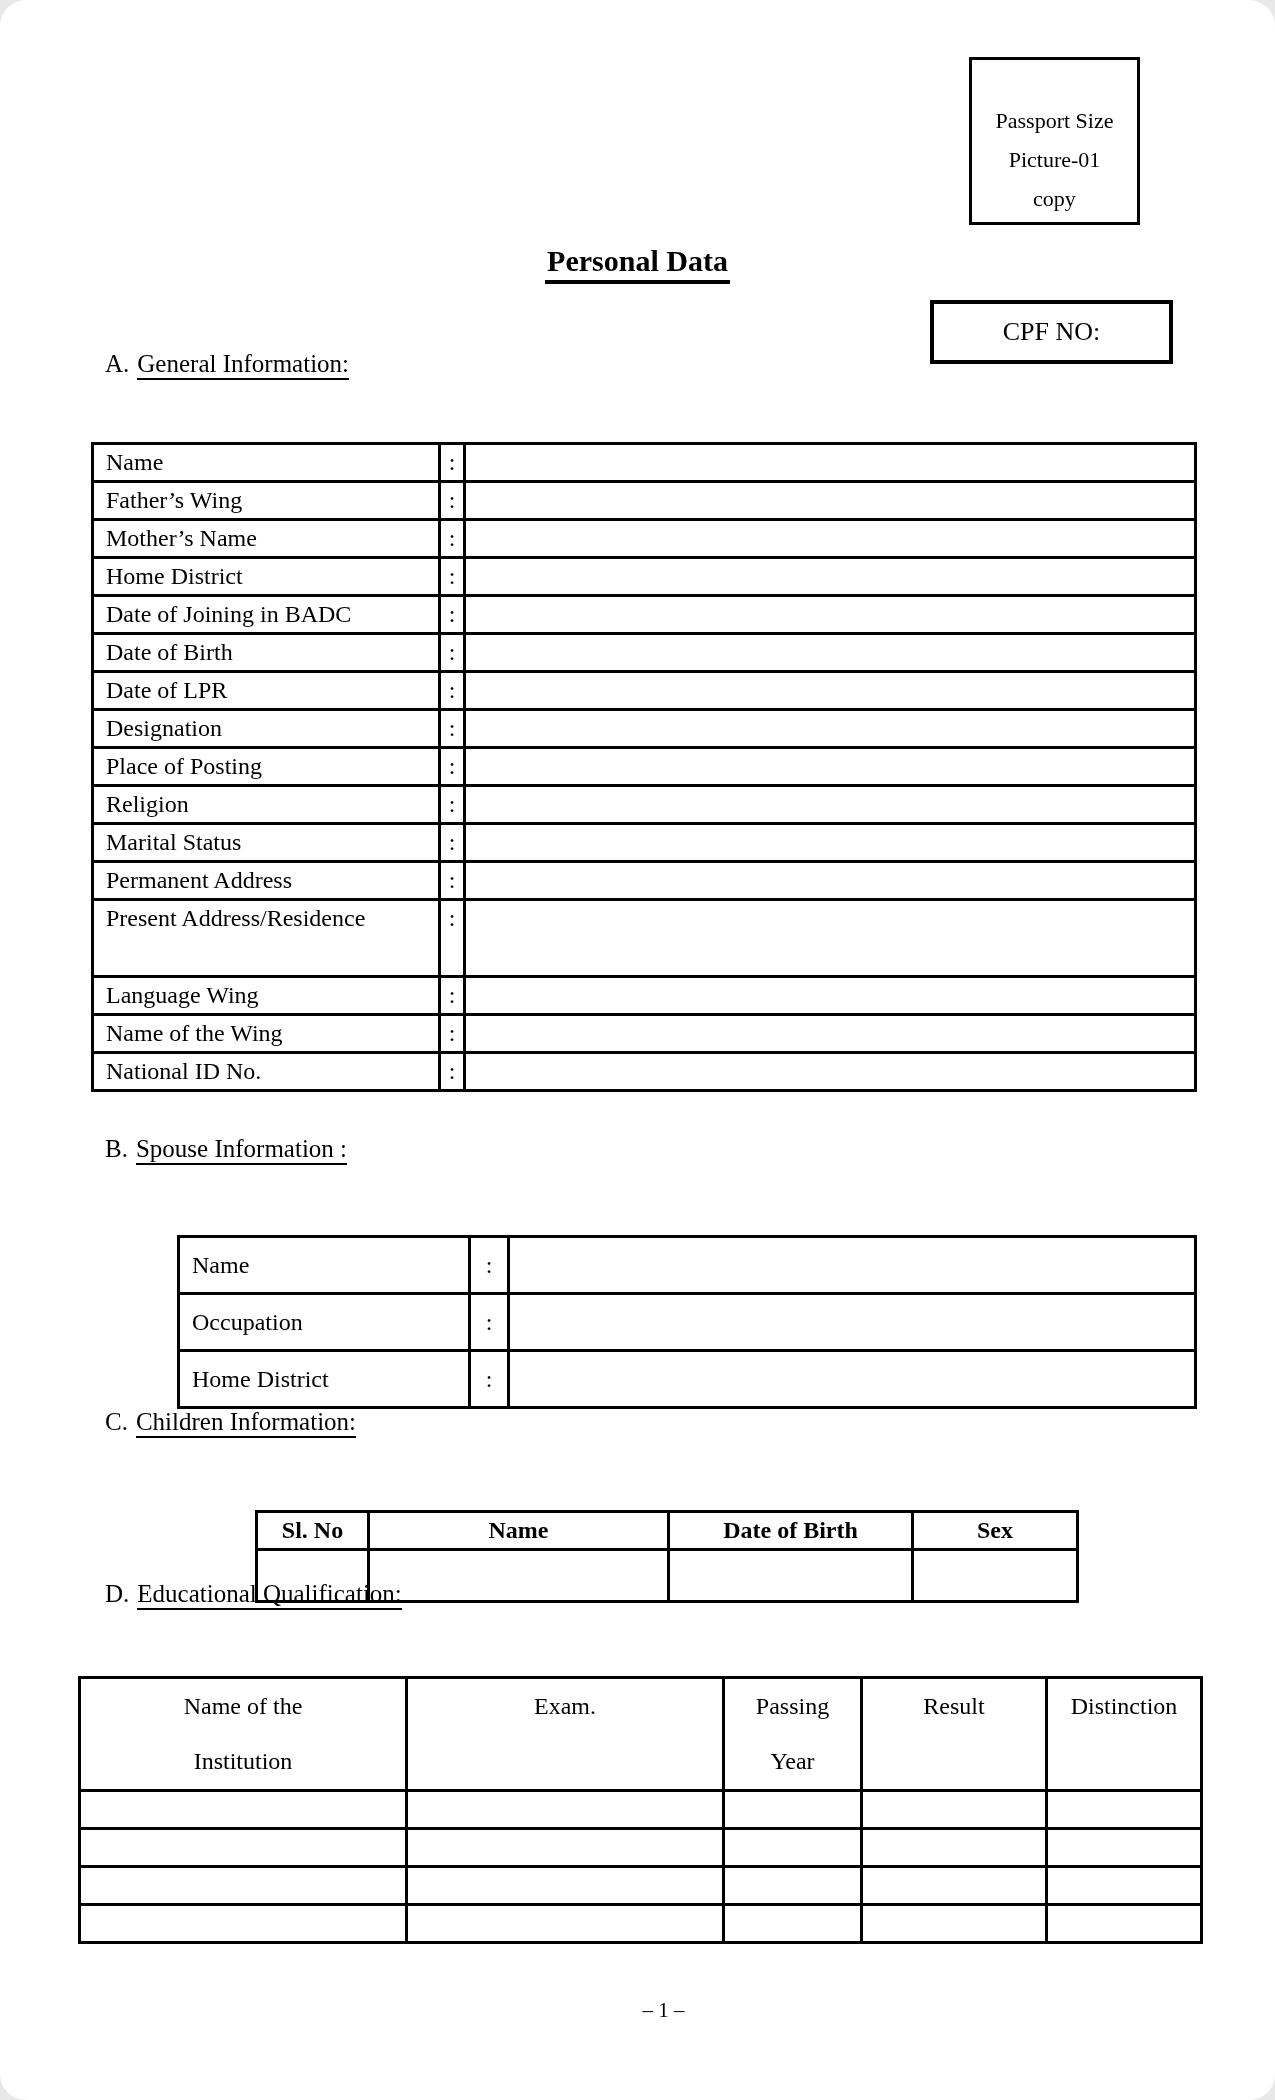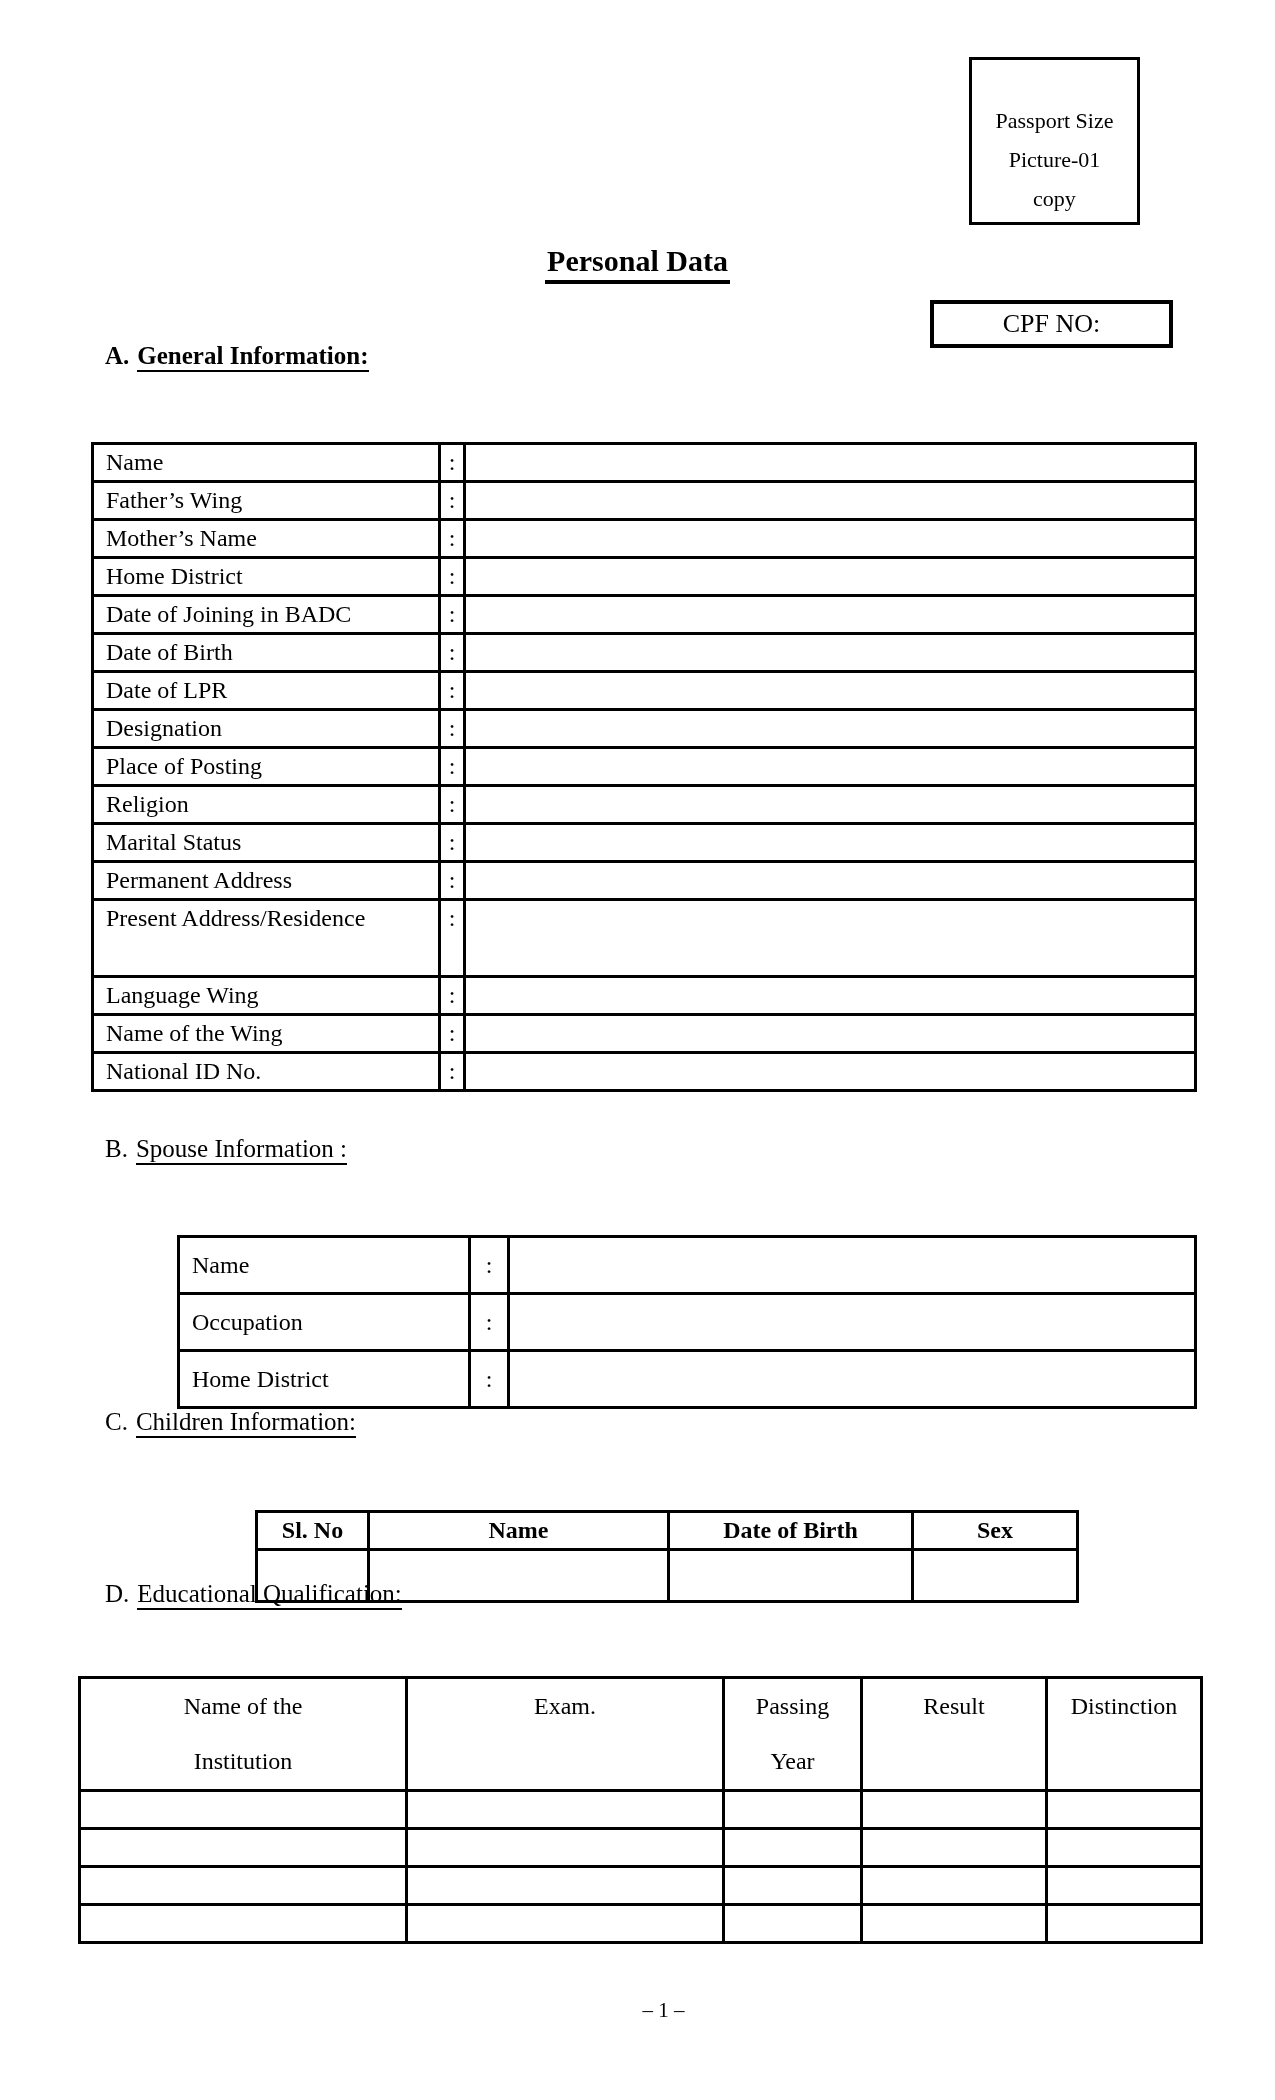--- a/index.html
+++ b/index.html
@@ -1,39 +1,39 @@
 <!DOCTYPE html>
 <html><head>
 <meta charset="utf-8">
 <style>
   html,body{margin:0;padding:0;background:#e8e8e8;}
   .page{
     position:relative;width:1275px;height:2100px;background:#ffffff;
     margin:0 auto;font-family:"Liberation Serif","DejaVu Serif",serif;
-    color:#000;overflow:hidden;
+    color:#000;overflow:hidden;border-radius:26px;
   }
   .abs{position:absolute;}
 
   
   .passport-box{
     left:969px;top:57px;width:171px;height:168px;border:3px solid #000;
     box-sizing:border-box;text-align:center;font-size:22px;line-height:39px;
     padding-top:41px;
   }
 
   
   .title-wrap{left:0;top:244px;width:1275px;text-align:center;}
   .title-text{
     display:inline-block;font-size:30px;font-weight:bold;
     border-bottom:4px solid #000;padding:0 2px 2px 2px;line-height:34px;
   }
 
   
   .cpf-box{
-    left:930px;top:300px;width:243px;height:48px;border:4px solid #000;
+    left:930px;top:300px;width:243px;height:64px;border:4px solid #000;
     box-sizing:border-box;display:flex;align-items:center;justify-content:center;
     font-size:26px;
   }
 
   
   .sec-head{left:105px;font-size:25px;line-height:30px;white-space:nowrap;}
   .sec-head .u{border-bottom:2px solid #000;padding-bottom:1px;}
   .sec-head .pre{padding-right:8px;}
 
   
@@ -64,21 +64,21 @@
   </div>
 
   <div class="abs title-wrap">
     <span class="title-text">Personal Data</span>
   </div>
 
   <div class="abs cpf-box">
     <span>CPF NO:</span>
   </div>
 
-  <div class="abs sec-head" style="top:341px;font-weight:bold;">
+  <div class="abs sec-head" style="top:349px;">
     <span class="pre">A.</span><span class="u">General Information:</span>
   </div>
 
   <table class="abs" style="left:91px;top:414px;width:1103px;">
     <colgroup>
         <col style="width:347px">
         <col style="width:25px">
         <col style="width:731px">
       </colgroup>
     <tbody id="general-body">

